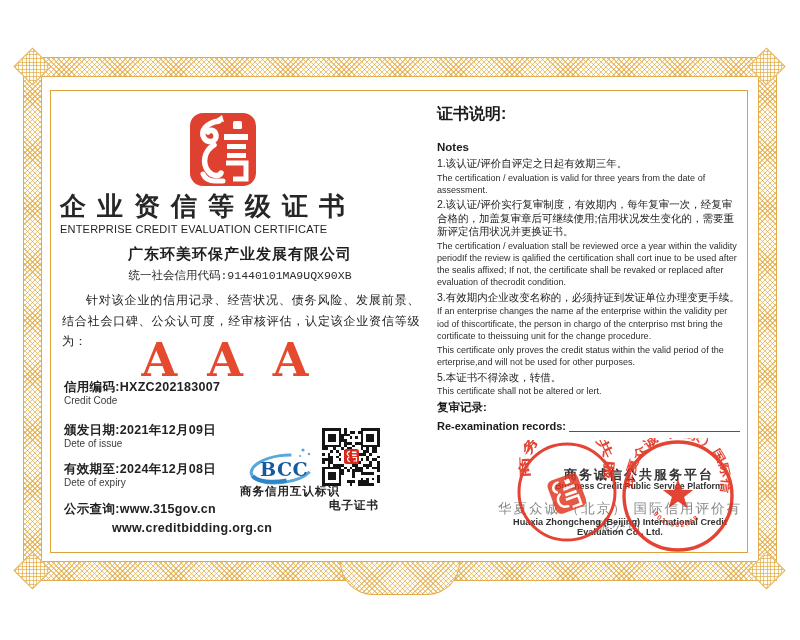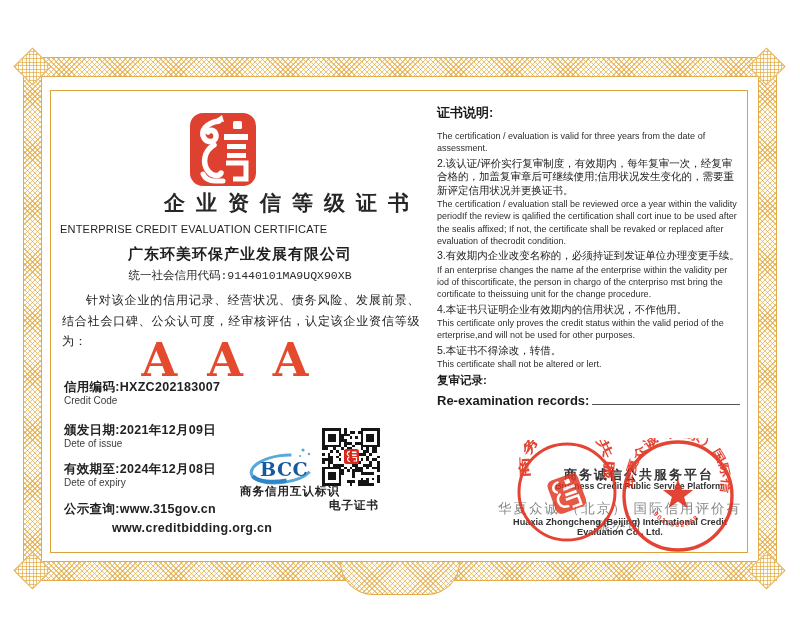--- a/index.html
+++ b/index.html
@@ -29,47 +29,47 @@
   .fan{position:absolute;left:340px;top:562px;width:120px;height:33px;
     border-radius:0 0 60px 60px;border:1px solid #E2AC4B;border-top:none;box-sizing:border-box;
     background:
       repeating-linear-gradient(45deg, rgba(223,164,58,.6) 0 1px, transparent 1px 3.6px),
       repeating-linear-gradient(-45deg, rgba(223,164,58,.6) 0 1px, transparent 1px 3.6px),
       #fffdf7;}
   .inner-line{position:absolute;left:50px;top:90px;width:698px;height:463px;
     border:1.5px solid #DAA23C;box-sizing:border-box;}
 
   
-  .title-cn{left:60px;top:189px;width:360px;text-align:right;
+  .title-cn{left:60px;top:189px;width:360px;text-align:left;
     font-family:"DejaVu Serif","Liberation Serif",serif;font-weight:bold;
-    font-size:21px;letter-spacing:11px;color:#262626;}
+    font-size:26px;letter-spacing:11px;color:#262626;}
   .title-en{left:60px;top:223px;width:360px;text-align:left;font-size:11px;
     color:#1f1f1f;letter-spacing:.2px;font-weight:500;}
   .company{left:60px;top:245px;width:360px;text-align:center;font-size:15px;
     font-weight:bold;color:#1f1f1f;letter-spacing:1px;}
   .uscc{left:60px;top:268px;width:360px;text-align:center;font-size:11.5px;color:#2b2b2b;font-family:Liberation Mono, monospace;}
   .body-par{left:62px;top:290px;width:358px;font-size:12px;line-height:20.5px;
     color:#222;text-indent:2em;letter-spacing:.5px;text-align:justify;}
   .rating{left:60px;top:333px;width:360px;text-align:center;
     font-family:"DejaVu Serif","Liberation Serif",serif;font-weight:bold;
     font-size:46px;letter-spacing:30px;color:#E64A2E;}
   .fld{position:absolute;left:64px;font-size:12.5px;font-weight:600;color:#222;letter-spacing:.3px;}
   .fld-sub{position:absolute;left:64px;font-size:10px;color:#3c3c3c;font-weight:500;}
   .query2{left:112px !important;font-weight:600;}
   .mark-label{position:absolute;font-size:11.5px;font-weight:bold;color:#222;letter-spacing:1px;}
 
   
   .notes{left:437px;top:104px;width:303px;}
-  .notes .hd-cn{font-size:13px;font-weight:bold;color:#1a1a1a;margin:0 0 8px;}
+  .notes .hd-cn{font-size:16px;font-weight:bold;color:#1a1a1a;margin:0 0 16px;}
   .notes .hd-en{font-size:11.5px;font-weight:bold;color:#1a1a1a;margin:0 0 4px;}
   .notes p.cn{font-size:10.5px;line-height:13.5px;margin:2px 0 0;color:#1c1c1c;font-weight:500;}
   .notes p.en{font-size:9px;line-height:12.3px;margin:1px 0 2px;color:#2e2e2e;}
   .review{}
   .review .hd{font-size:11.5px;font-weight:bold;color:#1a1a1a;margin:0 0 5px;}
-  .records-row{display:flex;align-items:flex-start;font-size:13px;font-weight:bold;color:#1a1a1a;}
+  .records-row{display:flex;align-items:center;font-size:11px;font-weight:bold;color:#1a1a1a;}
   .records-row .fill-line{flex:1;border-bottom:1px solid #555;margin-left:3px;height:11px;}
 
   
   .issuer-cn1{left:556px;top:466px;width:166px;text-align:center;font-size:13px;
     font-weight:bold;color:#333;letter-spacing:2px;}
   .issuer-en1{left:548px;top:481px;width:182px;text-align:center;font-size:8.8px;
     font-weight:bold;color:#333;}
   .issuer-cn2{left:498px;top:500px;width:244px;text-align:center;font-size:13.5px;
     color:#8a8a8a;letter-spacing:2px;}
   .issuer-en2{left:496px;top:517px;width:248px;text-align:center;font-size:9.2px;
@@ -368,27 +368,28 @@
   <rect x="8" y="5.5" width="4.5" height="1.6" fill="#fff"></rect>
   <path d="M8.5,8.5 h4 v3.5 h-3" stroke="#fff" stroke-width="1.2" fill="none"></path>
   <path d="M5.5,2.5 C3,3 2.5,5.5 4.5,6.5 M5,8 C3,9 3,11.5 5.5,12.5" stroke="#fff" stroke-width="1.3" fill="none" stroke-linecap="round"></path>
 </svg>
 
 <div class="mark-label" style="left:240px;top:484px;">商务信用互认标识</div>
 <div class="mark-label" style="left:329px;top:498px;">电子证书</div>
 
 <div class="abs notes">
   <p class="hd-cn">证书说明:</p>
-
+  <p class="hd-en">Notes</p>
+
+  <p class="cn">1.该认证/评价自评定之日起有效期三年。</p>
   <p class="en">The certification / evaluation is valid for three years from the date of assessment.</p>
   <p class="cn">2.该认证/评价实行复审制度，有效期内，每年复审一次，经复审合格的，加盖复审章后可继续使用;信用状况发生变化的，需要重新评定信用状况并更换证书。</p>
   <p class="en">The certification / evaluation stall be reviewed orce a year within the validity periodIf the review is qalified the certification shall cort inue to be used after the sealis affixed; If not, the certificate shall be revaked or replaced after evaluation of thecrodit condition.</p>
   <p class="cn">3.有效期内企业改变名称的，必须持证到发证单位办理变更手续。</p>
   <p class="en">If an enterprise changes the name af the enterprise within the validity per iod of thiscortificate, the person in chargo of the cnterpriso mst bring the cortificate to theissuing unit for the change procedure.</p>
-  <p class="cn">4.本证书只证明企业有效期内的信用状况，不作他用。</p>
   <p class="en">This certificate only proves the credit status within the valid period of the erterprise,and will not be used for other purposes.</p>
   <p class="cn">5.本证书不得涂改，转借。</p>
   <p class="en">This certificate shall not be altered or lert.</p>
 
   <div class="review">
     <p class="hd">复审记录:</p>
     <div class="records-row">
       <span>Re-examination records:</span>
       <span class="fill-line"></span>
     </div>

